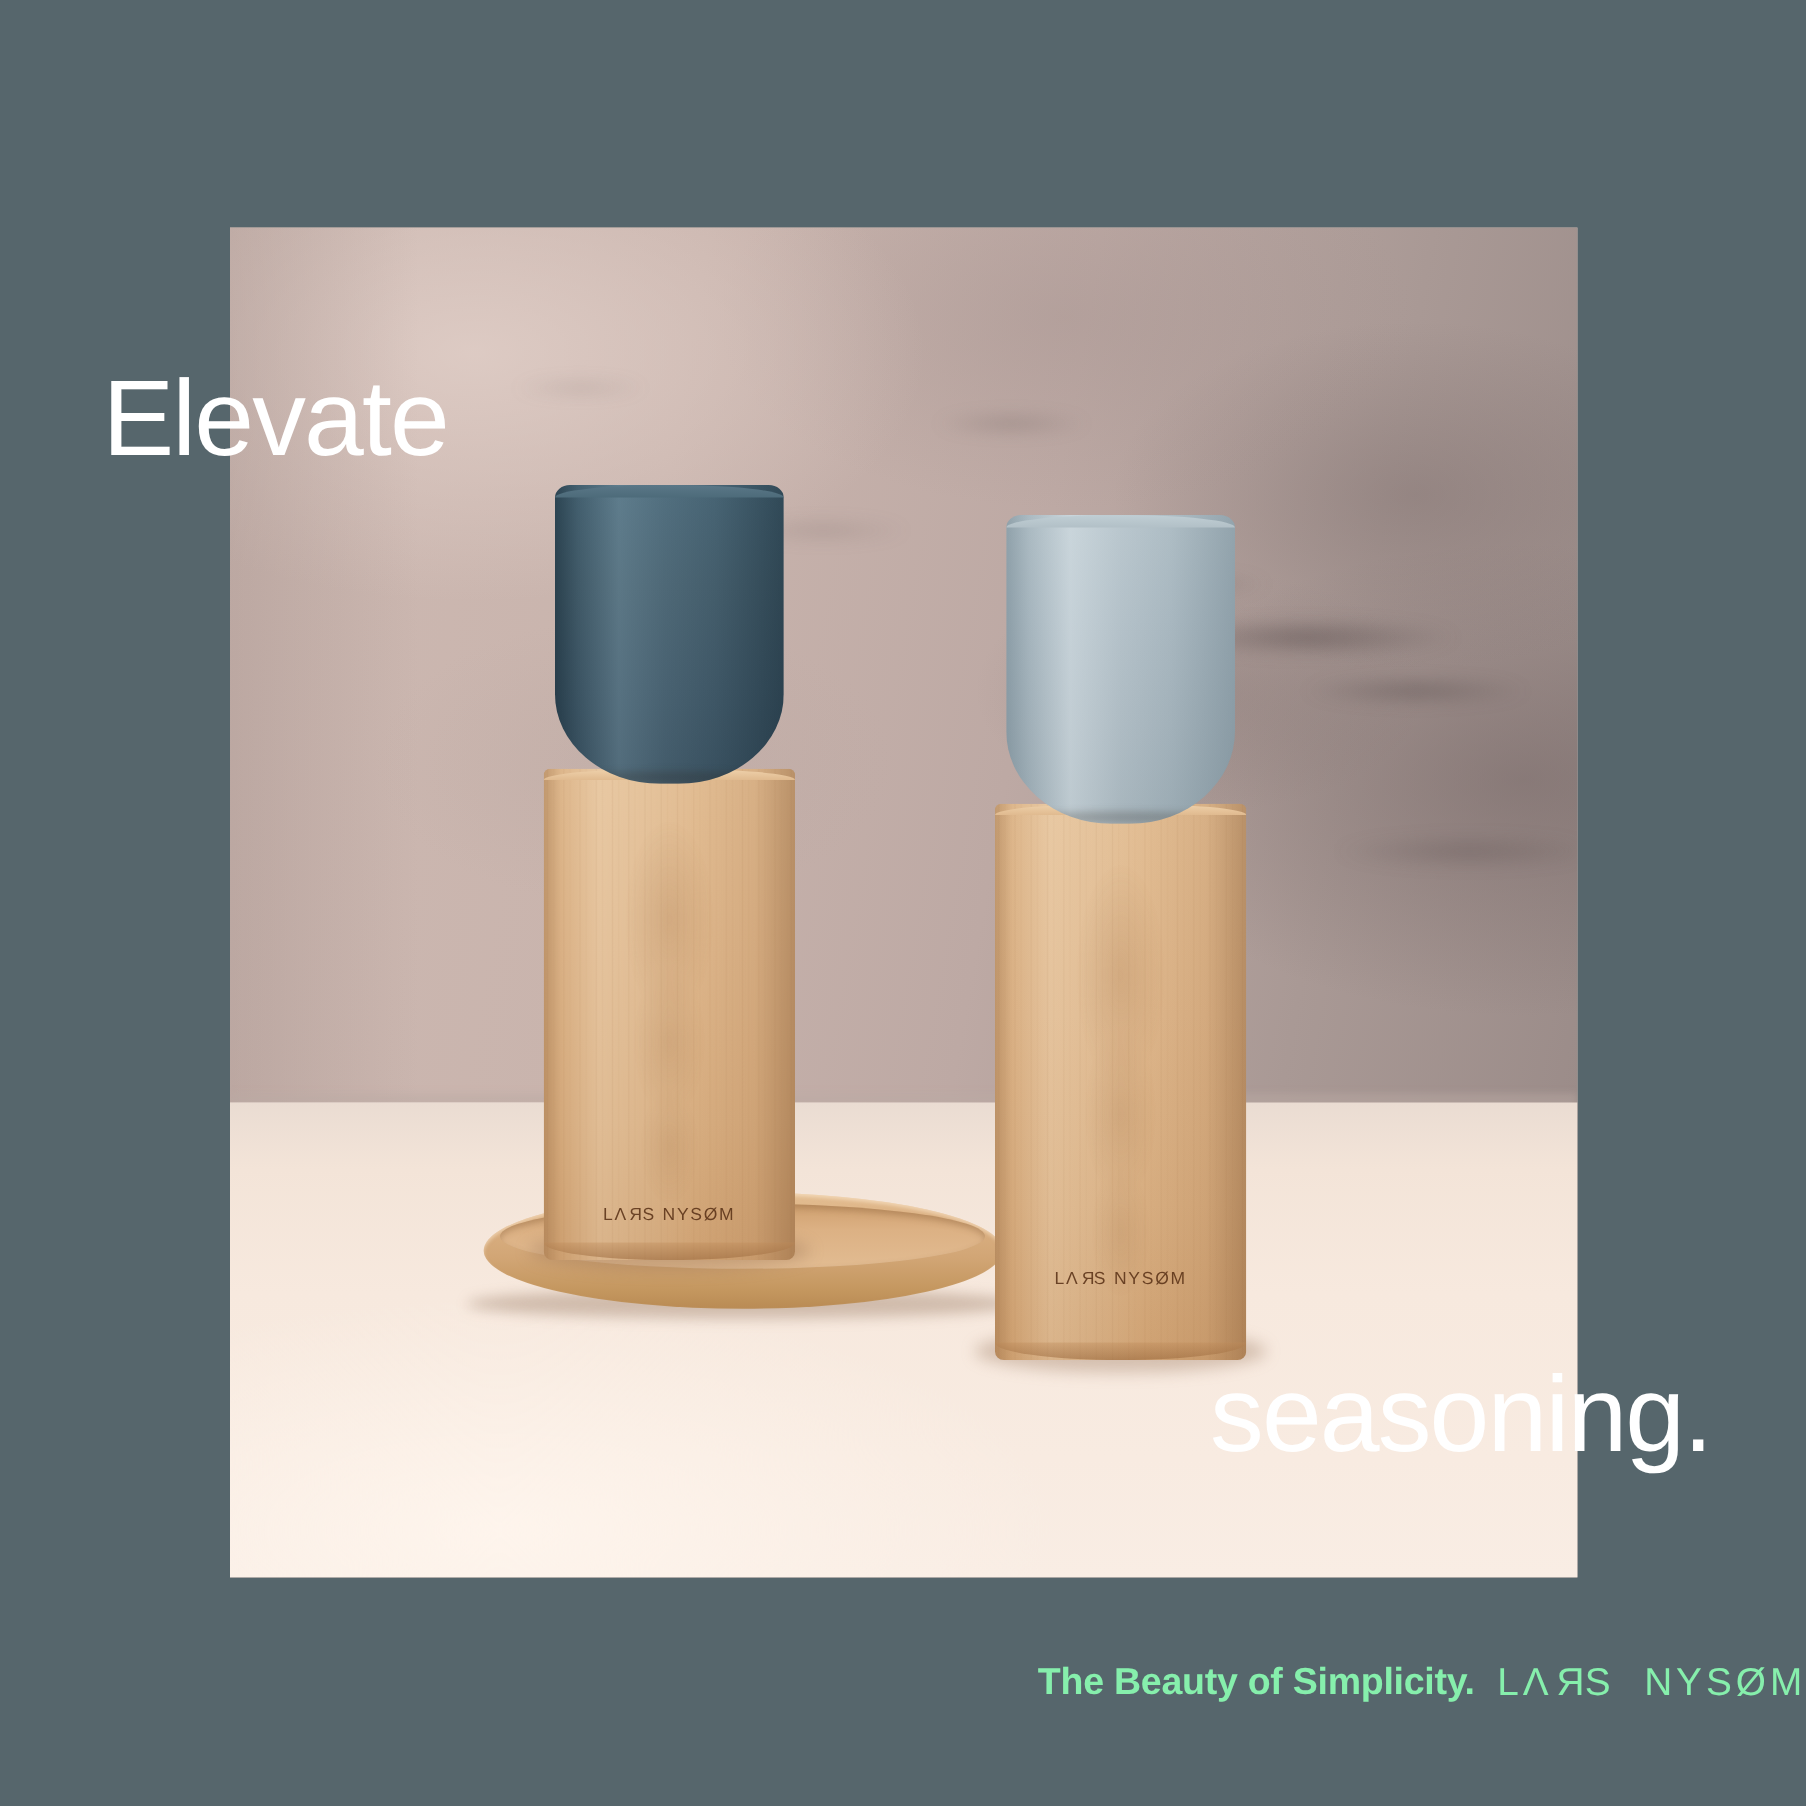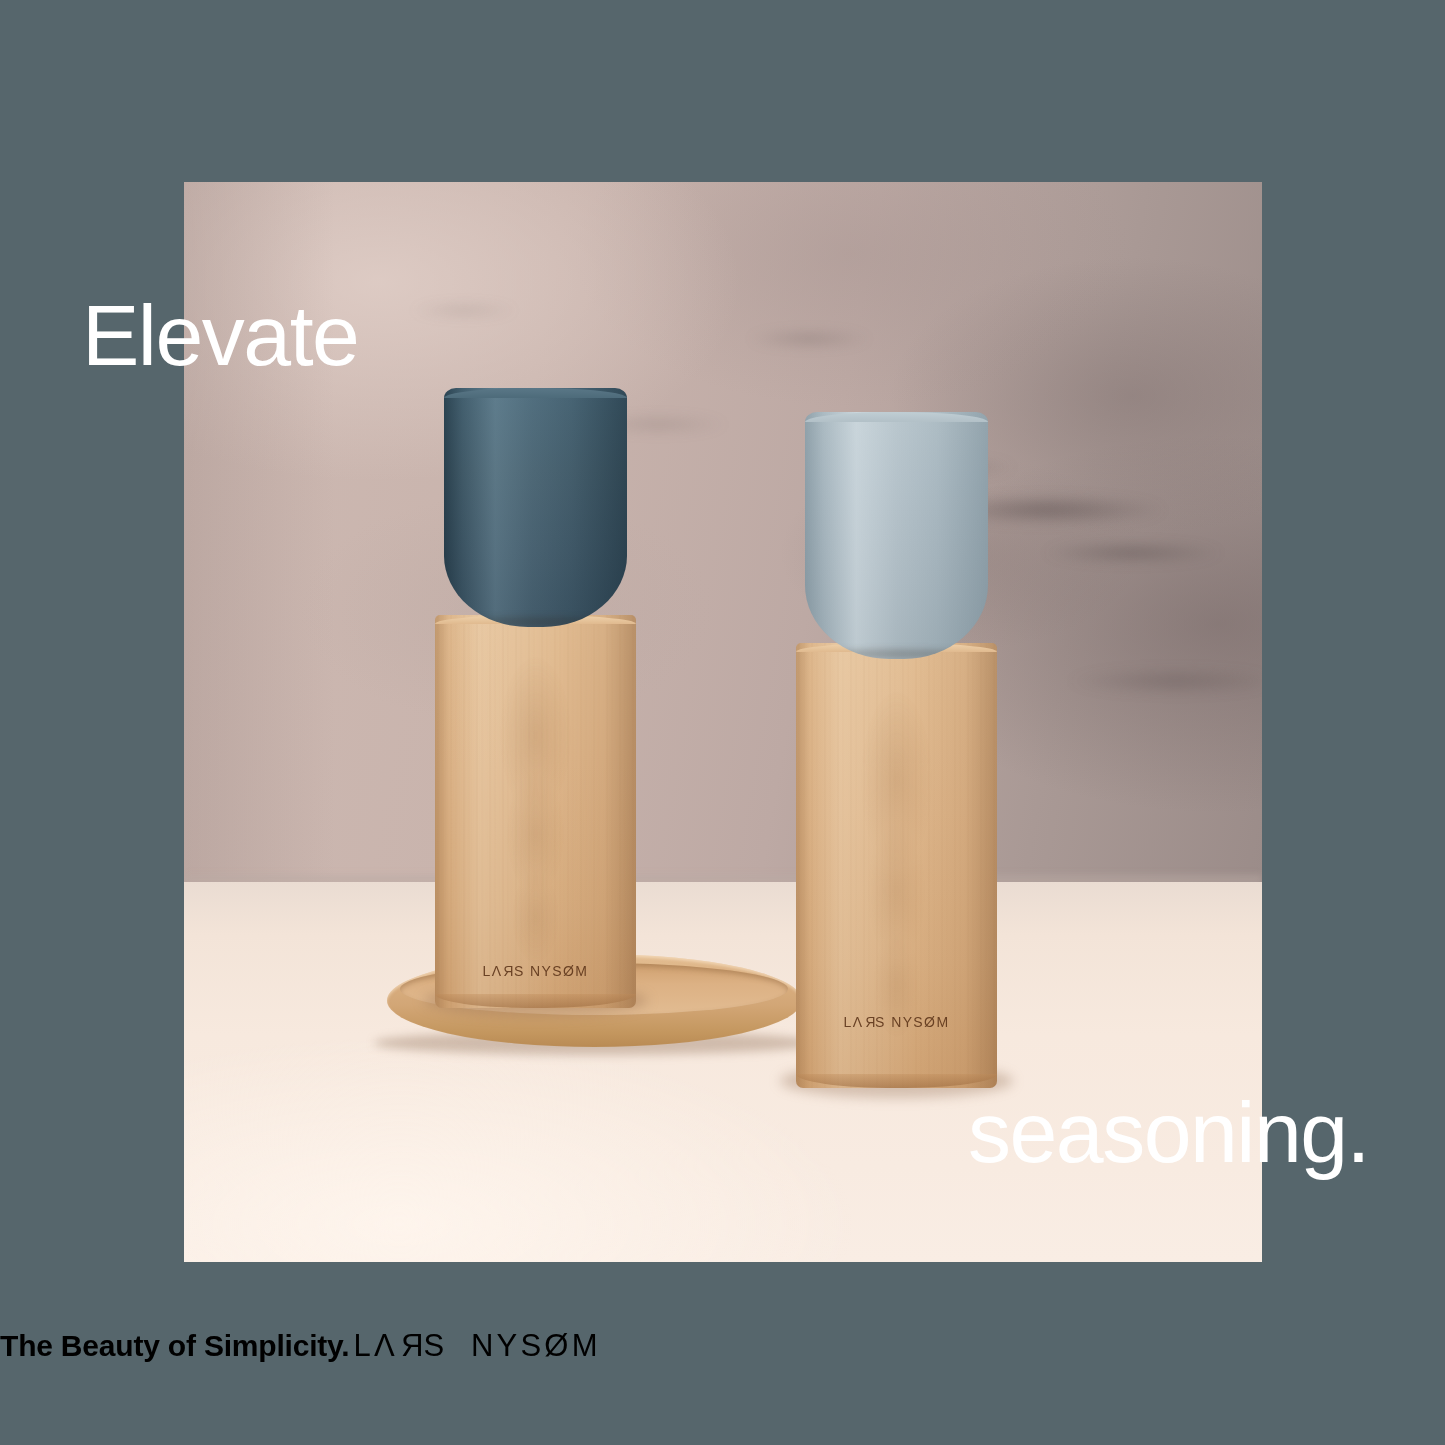--- a/index.html
+++ b/index.html
@@ -280,23 +280,23 @@
   }
 
   .footer-bar {
     position: absolute;
     left: 0;
     right: 0;
     top: 1316px;
     height: 60px;
     display: flex;
     align-items: center;
-    justify-content: flex-start;
-    gap: 4px;
-    color: #000000;
+    justify-content: flex-end;
+    gap: 18px;
+    color: #86efac;
     white-space: nowrap;
   }
   .footer-tagline {
     font-size: 30px;
     font-weight: bold;
     letter-spacing: -0.2px;
   }
   .footer-logo {
     font-size: 31px;
     font-weight: 300;

